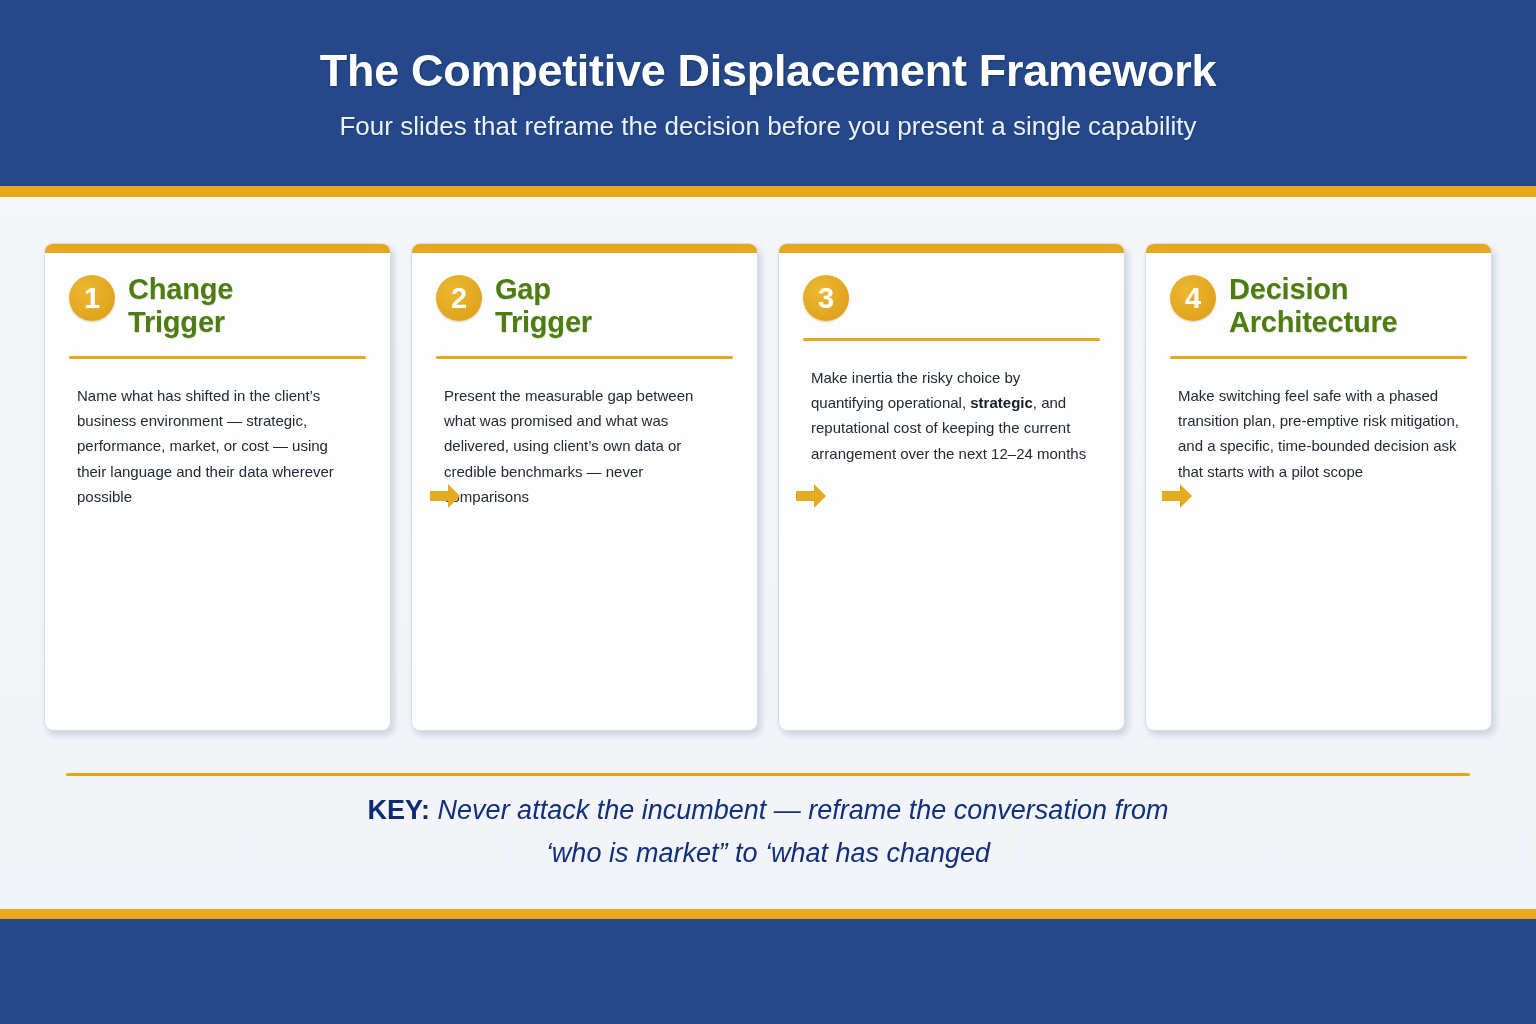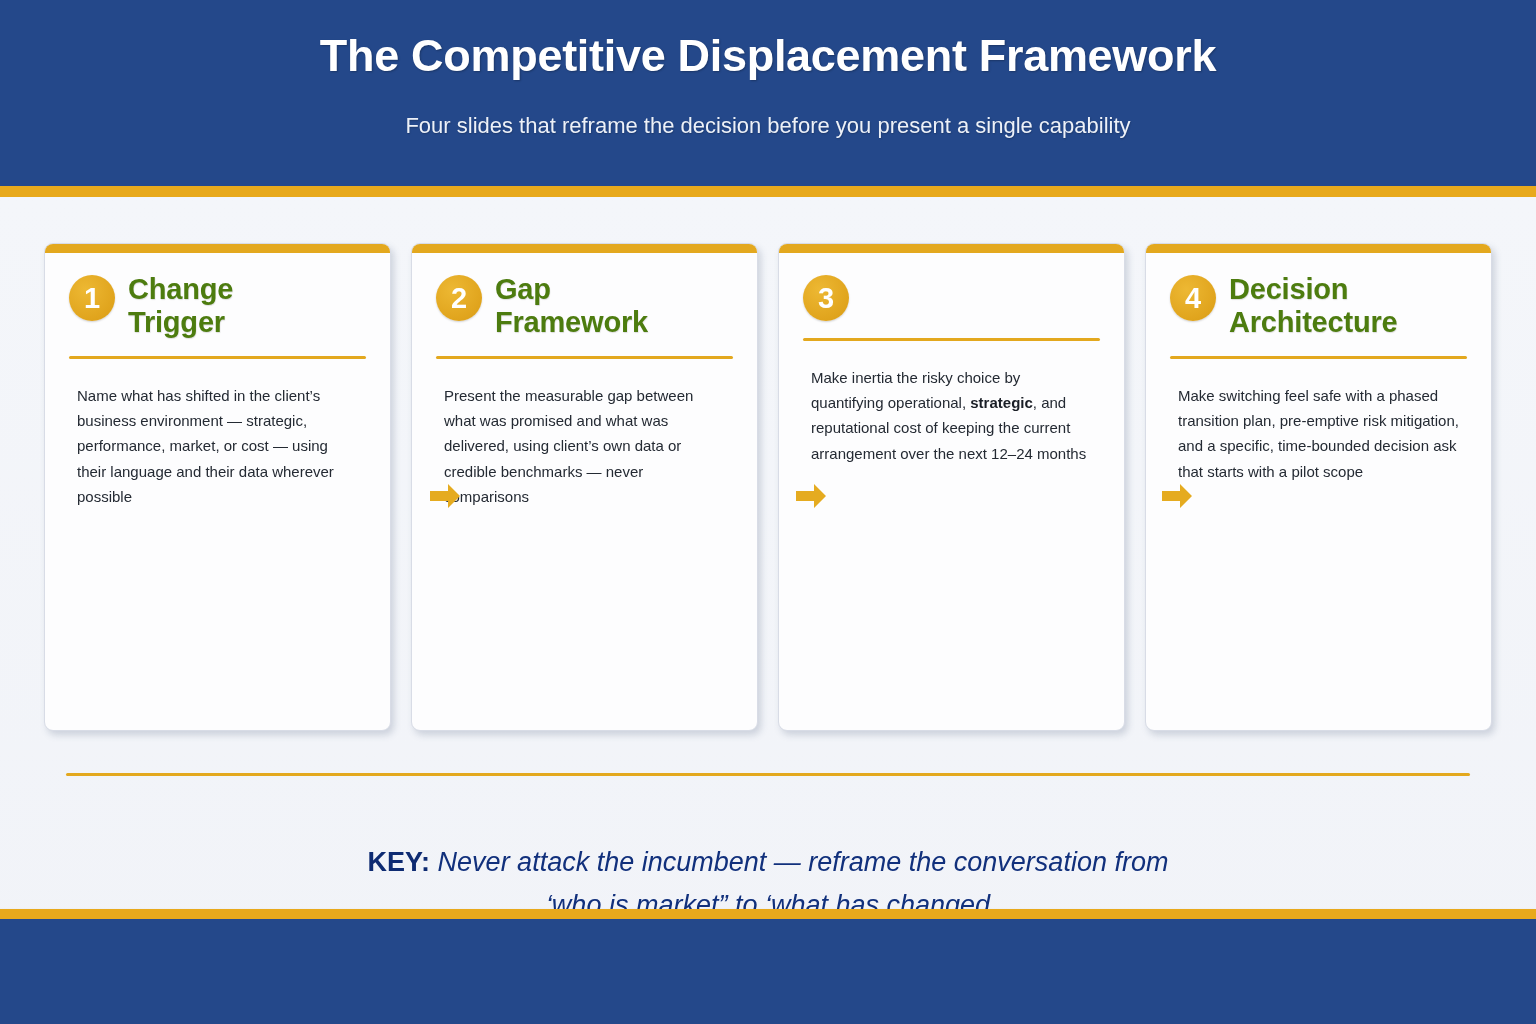--- a/index.html
+++ b/index.html
@@ -25,24 +25,24 @@
     color:#FFFFFF;
     font-size:45px;
     font-weight:bold;
     letter-spacing:-0.3px;
     margin:0 0 14px 0;
     text-align:center;
     text-shadow:1px 1px 2px rgba(0,0,0,.25);
   }
   .header-sub{
     color:#EDF1F8;
-    font-size:22px;
+    font-size:26px;
     font-weight:500;
     text-align:center;
-    margin:17px;
+    margin:0;
     text-shadow:0.5px 0.5px 1.5px rgba(0,0,0,.22);
   }
   .gold-bar-top{
     flex:0 0 11px;height:11px;width:100%;
     background:#E8A91C;
     box-shadow:0 1px 2px rgba(0,0,0,.18);
   }
 
   
   .main{
@@ -126,21 +126,21 @@
   
   .key-divider{
     position:absolute;
     left:66px;top:576px;
     width:1404px;height:3px;
     background:#E3A81E;
     border-radius:2px;
   }
   .key-wrap{
     position:absolute;
-    left:0;top:644px;width:100%;
+    left:0;top:592px;width:100%;
     text-align:center;
     padding:0 120px;
     box-sizing:border-box;
   }
   .key-line{
     color:#11307C;
     font-size:27px;
     font-style:italic;
     line-height:1.6;
     margin:0;
@@ -190,21 +190,21 @@
           <p class="card-body">Name what has shifted in the client’s business environment — strategic, performance, market, or cost — using their language and their data wherever possible</p>
         </div>
       </div>
 
       <div class="card">
         <div class="card-topbar"></div>
         <div class="card-inner">
           <div class="card-head">
             <div class="badge">2</div>
             <h2 class="card-title">Gap
-Framework</h2>
+Trigger</h2>
           </div>
           <div class="card-rule"></div>
           <p class="card-body">Present the measurable gap between what was promised and what was delivered, using client’s own data or credible benchmarks — never comparisons</p>
         </div>
       </div>
 
       <div class="card">
         <div class="card-topbar"></div>
         <div class="card-inner">
           <div class="card-head">

